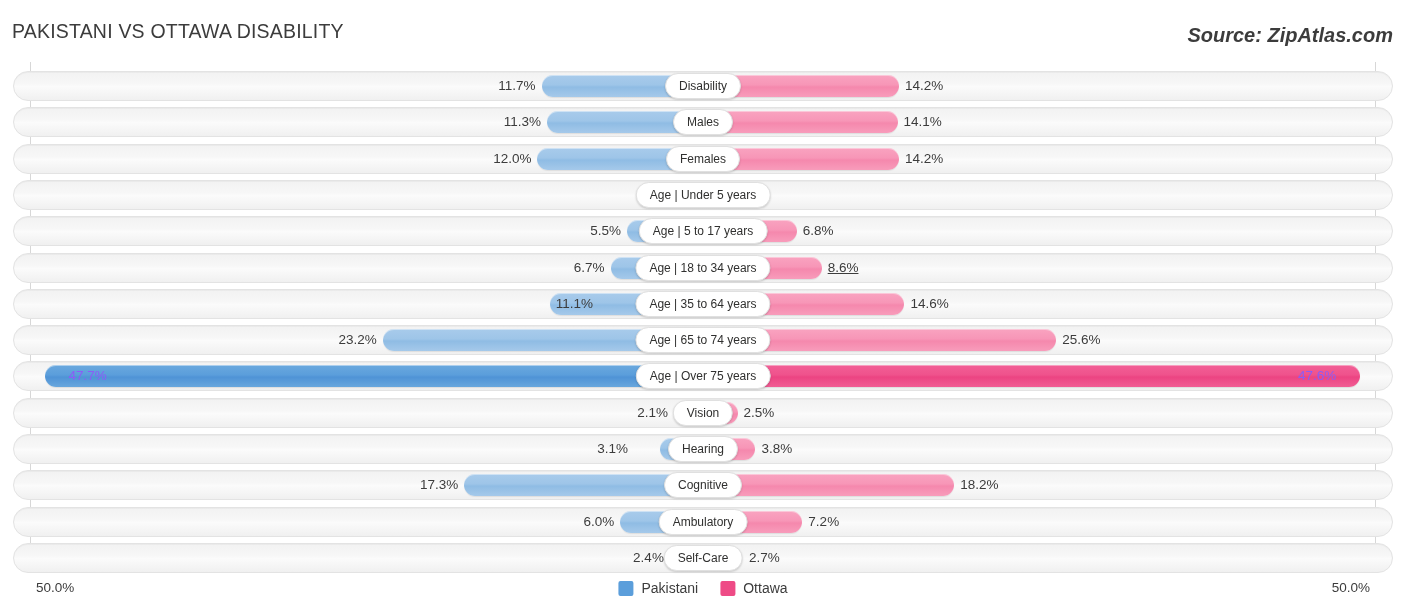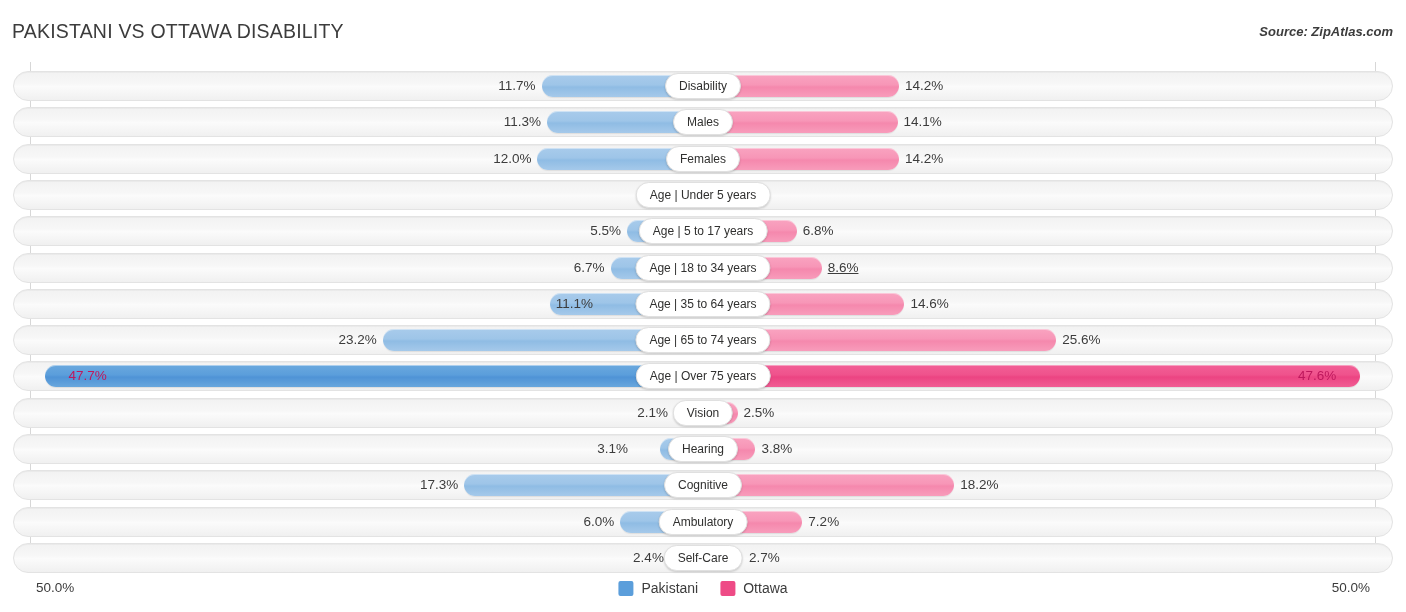--- a/index.html
+++ b/index.html
@@ -16,21 +16,21 @@
 
   
   .header{position:absolute;left:0;top:0;width:1406px;height:62px;}
   .chart-title{
     position:absolute;left:12px;top:20px;
     font-size:19.5px;color:#3c3c3c;letter-spacing:.2px;
     font-weight:400;white-space:nowrap;
   }
   .chart-source{
     position:absolute;right:13px;top:24px;
-    font-size:13px;color:#3c3c3c;font-style:italic;font-weight:bold;
+    font-size:20px;color:#3c3c3c;font-style:italic;font-weight:bold;
     white-space:nowrap;
   }
 
   
   .plot{position:absolute;left:0;top:62px;width:1406px;height:510px;}
   .gridline{
     position:absolute;top:0;bottom:0;width:1px;background:#d7d7d7;
   }
   .gridline.left{left:30px;}
   .gridline.right{left:1375px;}
@@ -70,21 +70,21 @@
   .bar.right-bar.peak{
     background:linear-gradient(to bottom,#f25f96 0%,#ef528c 45%,#ec4482 55%,#f15d94 100%);
   }
   
   .val{
     position:absolute;top:0;height:30px;line-height:30px;
     font-size:13.5px;color:#3c3c3c;white-space:nowrap;
   }
   .val.left-val{right:50%;margin-right:0;text-align:right;}
   .val.right-val{left:50%;text-align:left;}
-  .val.inside{color:#be185d;}
+  .val.inside{color:#8b5cf6;}
 
   
   .pill{
     position:absolute;left:50%;top:2px;transform:translateX(-50%);
     height:26px;line-height:25px;
     padding:0 13px;
     border-radius:13px;
     background:#ffffff;
     border:1px solid #e0e0e0;
     font-size:12px;color:#30302f;

